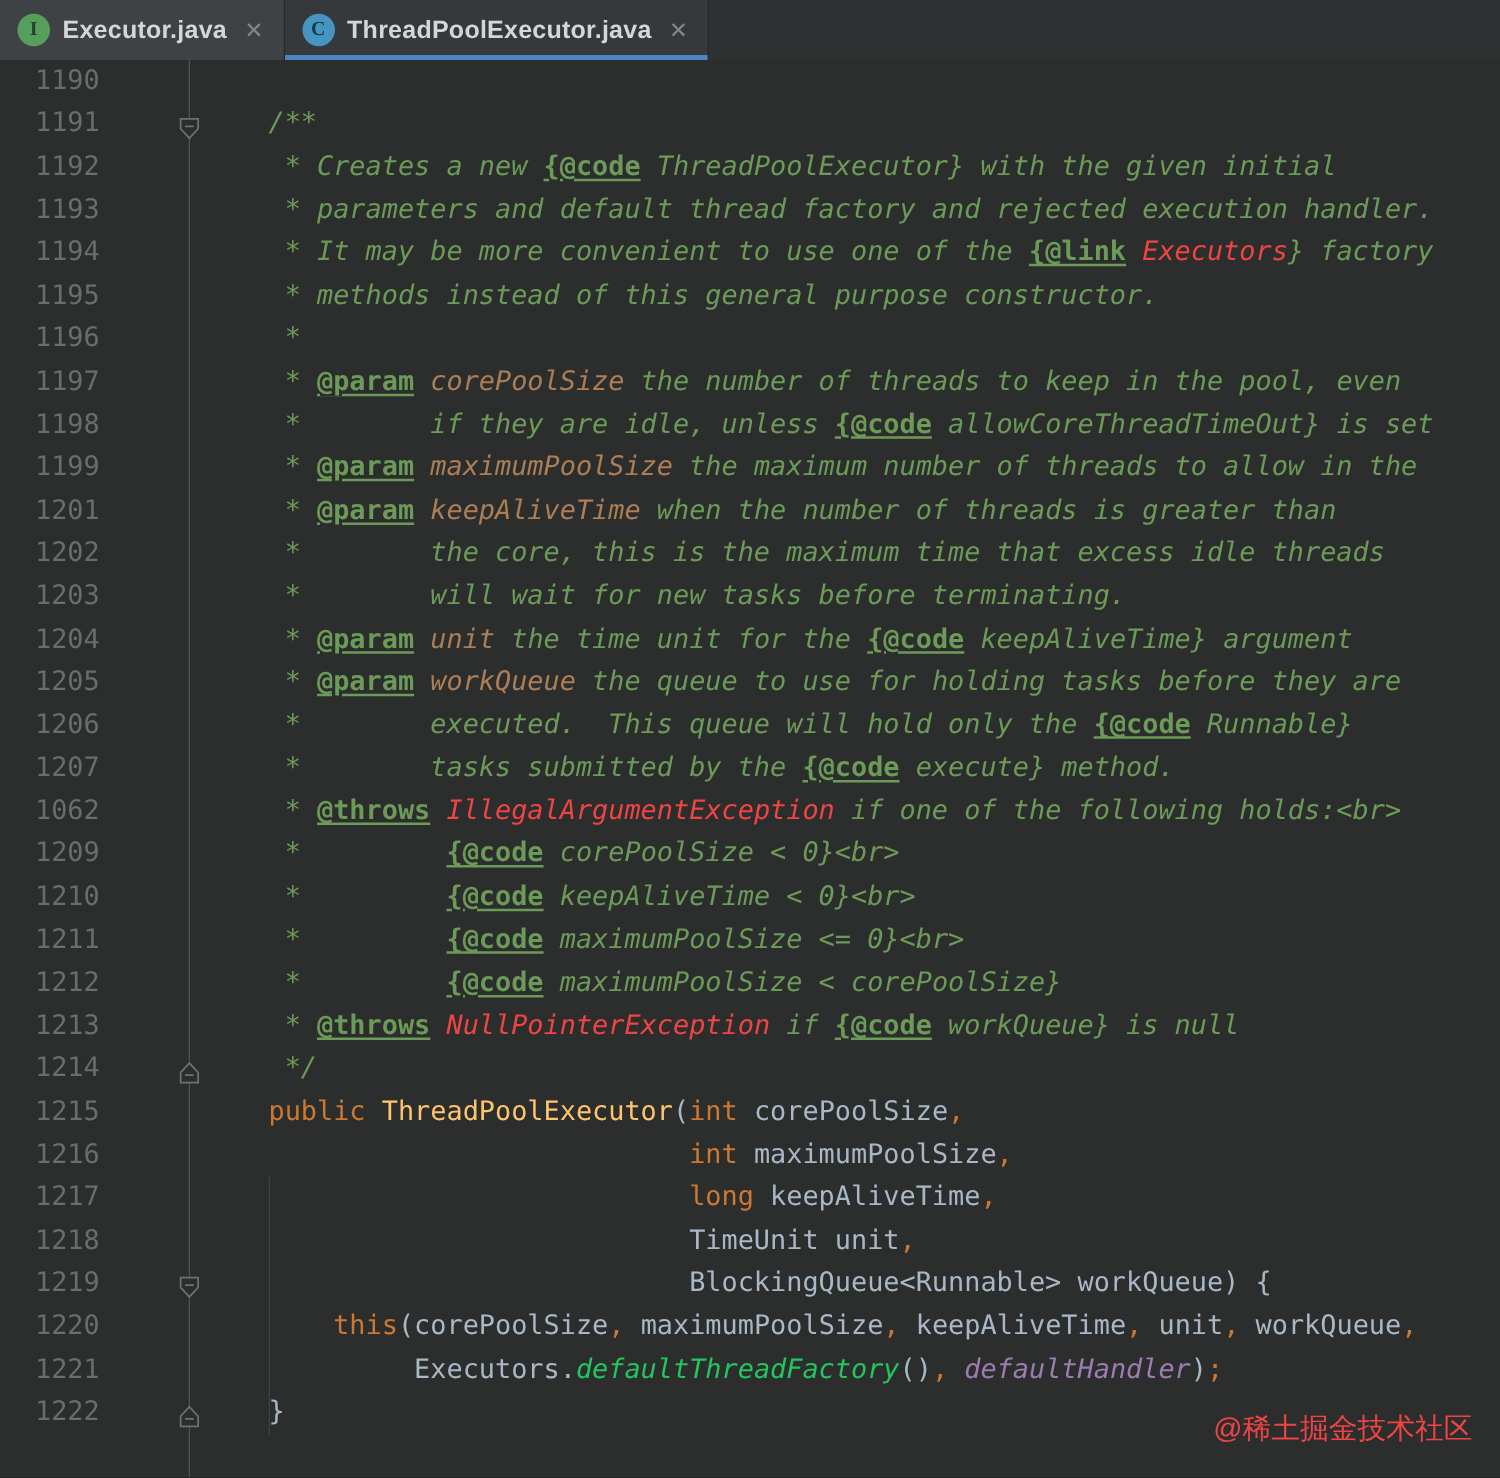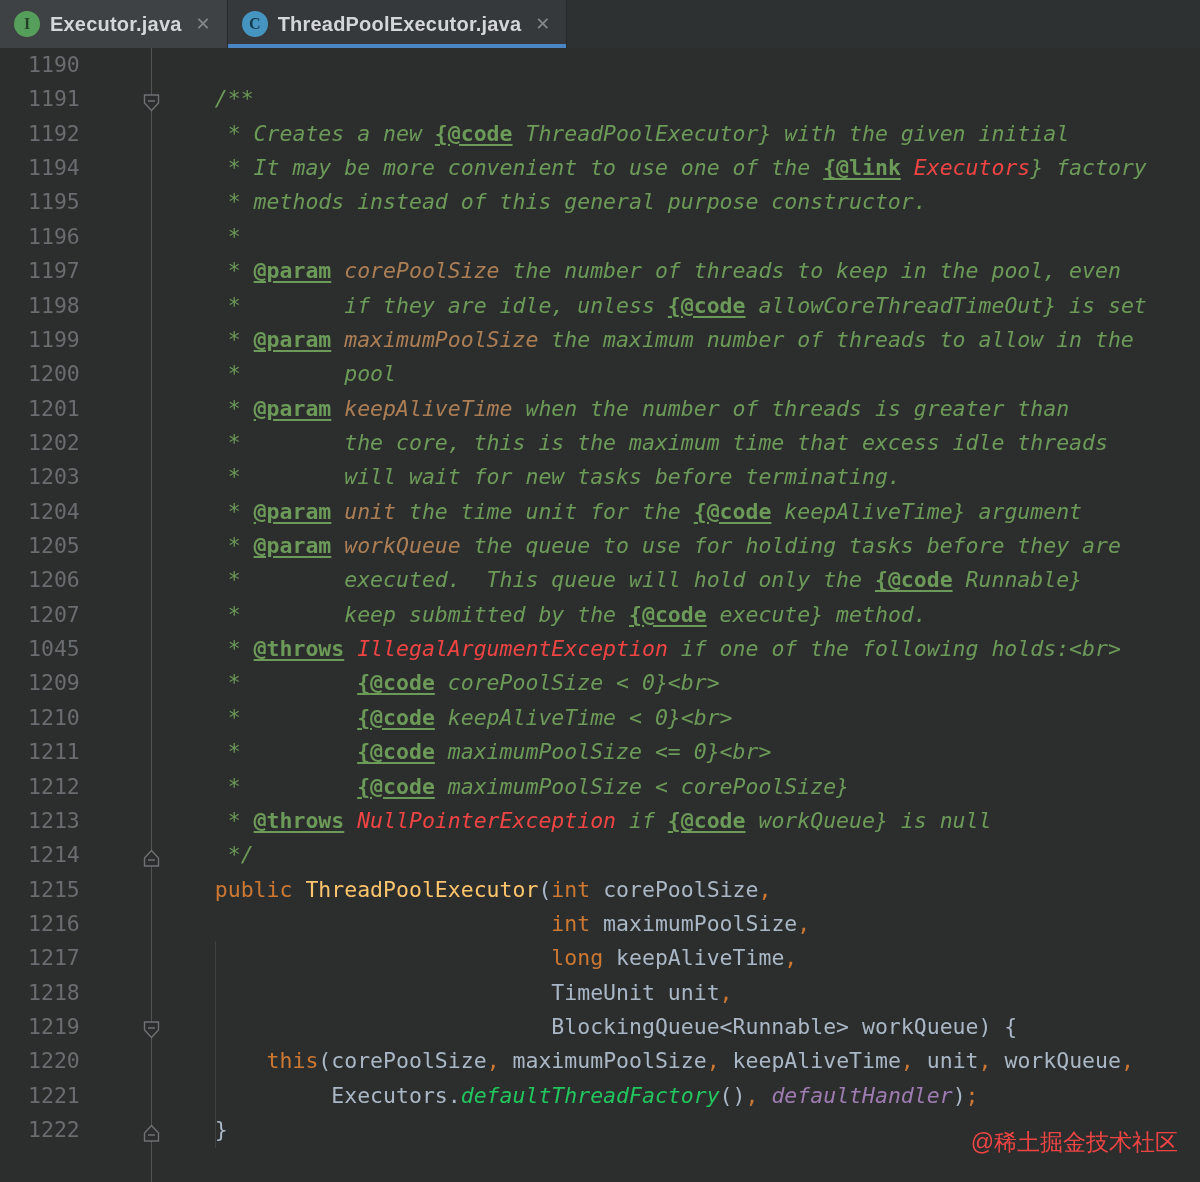--- a/index.html
+++ b/index.html
@@ -106,35 +106,35 @@
   <div class="editor">
     <div class="fold-vline"></div>
     <div class="indent-guide"></div>
     <div class="rows">
         <div class="row"><span class="ln">1190</span><span class="foldcol"></span><span class="code"></span></div>
         <div class="row"><span class="ln">1191</span><span class="foldcol"><span class="fold-marker"><svg width="21" height="19" viewBox="0 0 21 19">
                 <path d="M3.5 1.5 H17.5 V9.5 L10.5 17 L3.5 9.5 Z" fill="#2c2e2d" stroke="#6e7274" stroke-width="1.4"></path>
                 <path d="M7 7.5 H14" stroke="#6e7274" stroke-width="1.4"></path>
               </svg></span></span><span class="code"><span class="s-c">    /**</span></span></div>
         <div class="row"><span class="ln">1192</span><span class="foldcol"></span><span class="code"><span class="s-c">     * Creates a new </span><span class="s-ct">{@code</span><span class="s-c"> ThreadPoolExecutor} with the given initial</span></span></div>
+        <div class="row"><span class="ln">1193</span><span class="foldcol"></span><span class="code"><span class="s-c">     * parameters and default thread factory and rejected execution handler.</span></span></div>
         <div class="row"><span class="ln">1194</span><span class="foldcol"></span><span class="code"><span class="s-c">     * It may be more convenient to use one of the </span><span class="s-ct">{@link</span><span class="s-cc"> Executors</span><span class="s-c">} factory</span></span></div>
         <div class="row"><span class="ln">1195</span><span class="foldcol"></span><span class="code"><span class="s-c">     * methods instead of this general purpose constructor.</span></span></div>
         <div class="row"><span class="ln">1196</span><span class="foldcol"></span><span class="code"><span class="s-c">     *</span></span></div>
         <div class="row"><span class="ln">1197</span><span class="foldcol"></span><span class="code"><span class="s-c">     * </span><span class="s-ct">@param</span><span class="s-cv"> corePoolSize</span><span class="s-c"> the number of threads to keep in the pool, even</span></span></div>
         <div class="row"><span class="ln">1198</span><span class="foldcol"></span><span class="code"><span class="s-c">     *        if they are idle, unless </span><span class="s-ct">{@code</span><span class="s-c"> allowCoreThreadTimeOut} is set</span></span></div>
         <div class="row"><span class="ln">1199</span><span class="foldcol"></span><span class="code"><span class="s-c">     * </span><span class="s-ct">@param</span><span class="s-cv"> maximumPoolSize</span><span class="s-c"> the maximum number of threads to allow in the</span></span></div>
-        <div class="row"><span class="ln">1200</span><span class="foldcol"></span><span class="code"><span class="s-c">     *        pool</span></span></div>
         <div class="row"><span class="ln">1201</span><span class="foldcol"></span><span class="code"><span class="s-c">     * </span><span class="s-ct">@param</span><span class="s-cv"> keepAliveTime</span><span class="s-c"> when the number of threads is greater than</span></span></div>
         <div class="row"><span class="ln">1202</span><span class="foldcol"></span><span class="code"><span class="s-c">     *        the core, this is the maximum time that excess idle threads</span></span></div>
         <div class="row"><span class="ln">1203</span><span class="foldcol"></span><span class="code"><span class="s-c">     *        will wait for new tasks before terminating.</span></span></div>
         <div class="row"><span class="ln">1204</span><span class="foldcol"></span><span class="code"><span class="s-c">     * </span><span class="s-ct">@param</span><span class="s-cv"> unit</span><span class="s-c"> the time unit for the </span><span class="s-ct">{@code</span><span class="s-c"> keepAliveTime} argument</span></span></div>
         <div class="row"><span class="ln">1205</span><span class="foldcol"></span><span class="code"><span class="s-c">     * </span><span class="s-ct">@param</span><span class="s-cv"> workQueue</span><span class="s-c"> the queue to use for holding tasks before they are</span></span></div>
         <div class="row"><span class="ln">1206</span><span class="foldcol"></span><span class="code"><span class="s-c">     *        executed.  This queue will hold only the </span><span class="s-ct">{@code</span><span class="s-c"> Runnable}</span></span></div>
-        <div class="row"><span class="ln">1207</span><span class="foldcol"></span><span class="code"><span class="s-c">     *        keep submitted by the </span><span class="s-ct">{@code</span><span class="s-c"> execute} method.</span></span></div>
-        <div class="row"><span class="ln">1045</span><span class="foldcol"></span><span class="code"><span class="s-c">     * </span><span class="s-ct">@throws</span><span class="s-cc"> IllegalArgumentException</span><span class="s-c"> if one of the following holds:&lt;br&gt;</span></span></div>
+        <div class="row"><span class="ln">1207</span><span class="foldcol"></span><span class="code"><span class="s-c">     *        tasks submitted by the </span><span class="s-ct">{@code</span><span class="s-c"> execute} method.</span></span></div>
+        <div class="row"><span class="ln">1062</span><span class="foldcol"></span><span class="code"><span class="s-c">     * </span><span class="s-ct">@throws</span><span class="s-cc"> IllegalArgumentException</span><span class="s-c"> if one of the following holds:&lt;br&gt;</span></span></div>
         <div class="row"><span class="ln">1209</span><span class="foldcol"></span><span class="code"><span class="s-c">     *         </span><span class="s-ct">{@code</span><span class="s-c"> corePoolSize &lt; 0}&lt;br&gt;</span></span></div>
         <div class="row"><span class="ln">1210</span><span class="foldcol"></span><span class="code"><span class="s-c">     *         </span><span class="s-ct">{@code</span><span class="s-c"> keepAliveTime &lt; 0}&lt;br&gt;</span></span></div>
         <div class="row"><span class="ln">1211</span><span class="foldcol"></span><span class="code"><span class="s-c">     *         </span><span class="s-ct">{@code</span><span class="s-c"> maximumPoolSize &lt;= 0}&lt;br&gt;</span></span></div>
         <div class="row"><span class="ln">1212</span><span class="foldcol"></span><span class="code"><span class="s-c">     *         </span><span class="s-ct">{@code</span><span class="s-c"> maximumPoolSize &lt; corePoolSize}</span></span></div>
         <div class="row"><span class="ln">1213</span><span class="foldcol"></span><span class="code"><span class="s-c">     * </span><span class="s-ct">@throws</span><span class="s-cc"> NullPointerException</span><span class="s-c"> if </span><span class="s-ct">{@code</span><span class="s-c"> workQueue} is null</span></span></div>
         <div class="row"><span class="ln">1214</span><span class="foldcol"><span class="fold-marker"><svg width="21" height="19" viewBox="0 0 21 19">
                 <path d="M3.5 17.5 H17.5 V9.5 L10.5 2 L3.5 9.5 Z" fill="#2c2e2d" stroke="#6e7274" stroke-width="1.4"></path>
                 <path d="M7 11.5 H14" stroke="#6e7274" stroke-width="1.4"></path>
               </svg></span></span><span class="code"><span class="s-c">     */</span></span></div>
         <div class="row"><span class="ln">1215</span><span class="foldcol"></span><span class="code"><span class="s-k">    public </span><span class="s-m">ThreadPoolExecutor</span><span class="s-p">(</span><span class="s-k">int</span><span class="s-p"> corePoolSize</span><span class="s-k">,</span></span></div>

